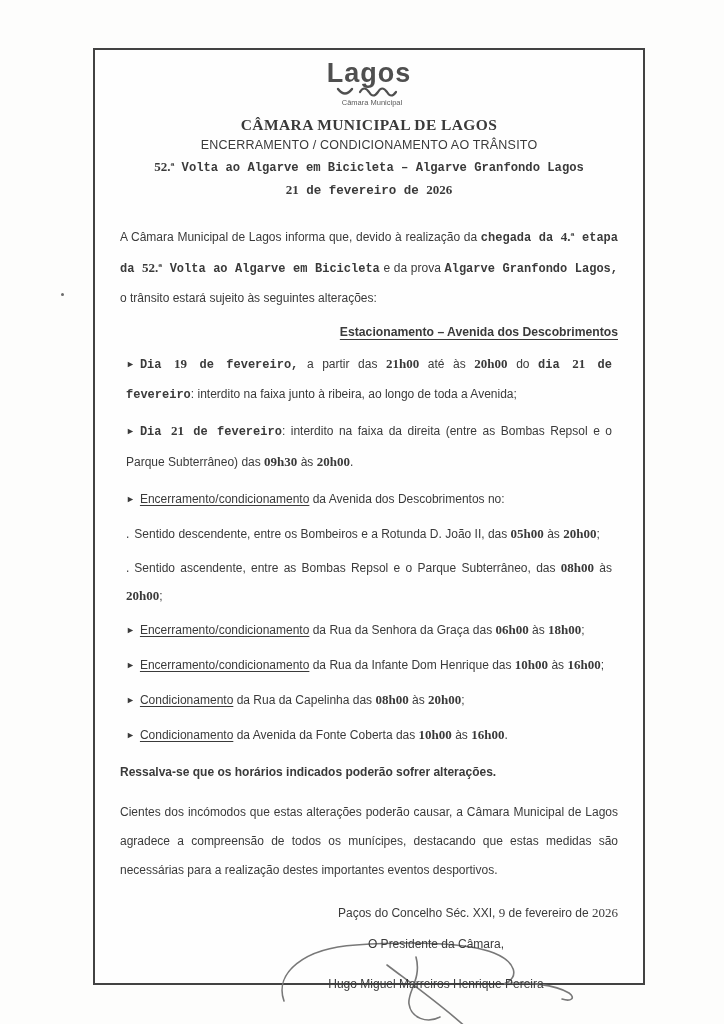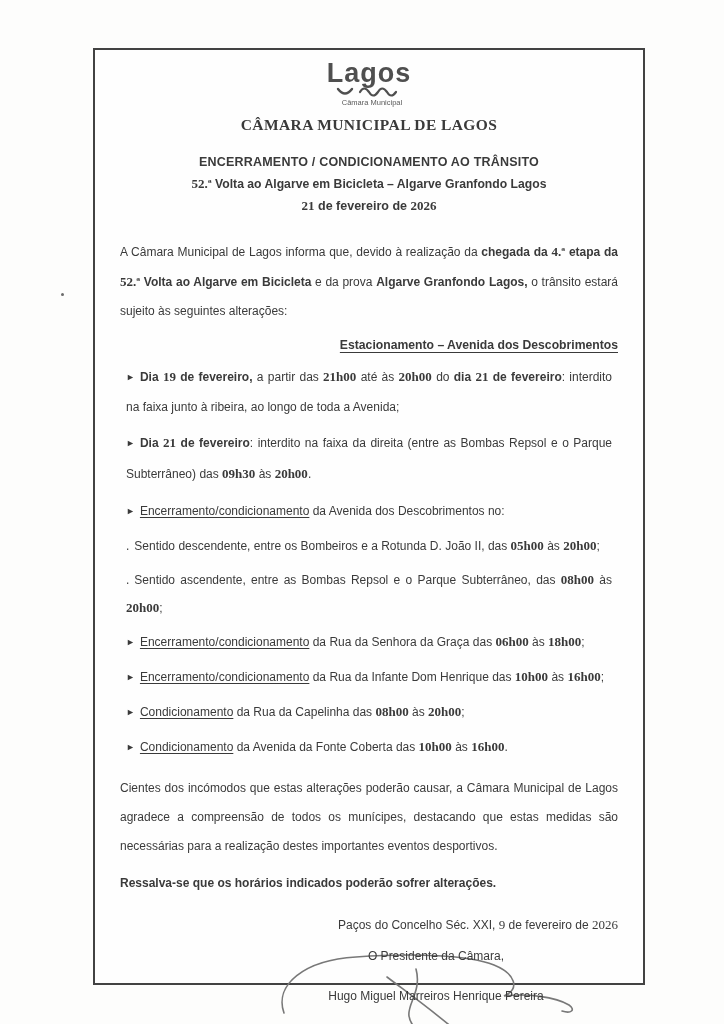--- a/index.html
+++ b/index.html
@@ -11,37 +11,37 @@
   .frame{
     position:absolute;left:93px;top:48px;width:552px;height:937px;
     border:2px solid #424242;box-sizing:border-box;
     padding:0 25px;background:#fefefe;
   }
   .center{text-align:center;}
   .logo-wrap{margin-top:6px;text-align:center;}
   .h-serif{font-family:"Liberation Serif",serif;font-weight:bold;}
   .h1{font-size:15.5px;letter-spacing:.4px;margin-top:4px;line-height:18px;}
   .h2{font-size:14.5px;letter-spacing:.3px;line-height:18px;}
-  .h3{font-size:12.5px;font-weight:bold;margin-top:20px;line-height:17px;letter-spacing:.2px;}
+  .h3{font-size:12.5px;font-weight:normal;margin-top:3px;line-height:17px;letter-spacing:.2px;}
   .h4{font-size:12.2px;font-weight:bold;margin-top:4px;line-height:18px;}
   .h5{font-size:12.5px;font-weight:bold;margin-top:4px;line-height:18px;}
   .body-p{font-size:12px;line-height:29px;text-align:justify;margin:0;}
   .intro{margin-top:22px;}
   .sec-head{
     font-size:12.2px;font-weight:bold;text-align:right;
     text-decoration:underline;text-underline-offset:3px;
     margin-top:10px;line-height:18px;
   }
   .items{margin-top:8px;}
   .items2{margin-top:8px;}
   .item{font-size:12px;line-height:29px;text-align:justify;margin:6px;}
   .items2 .item{line-height:28px;}
   .marker{font-size:9px;margin-right:5px;position:relative;top:-1px;}
   .submarker{margin-right:5px;}
-  .b{font-weight:bold;}
+  .b{font-weight:bold;font-family:Liberation Mono, monospace;}
   .u{text-decoration:underline;text-underline-offset:2px;}
   .num{font-family:"Liberation Serif",serif;font-size:13px;}
   .notice{margin-top:8px;font-weight:bold;line-height:28px;}
   .closing{margin-top:12px;}
   .place-date{margin-top:12px;text-align:right;line-height:32px;}
   .sig-block{
     position:relative;width:340px;height:100px;
     margin:4px 12px 0 auto;
   }
   .sig-title{position:relative;z-index:2;text-align:center;font-size:12px;margin-top:8px;}
@@ -85,23 +85,23 @@
     <div class="items2">
       <p class="item"><span class="marker">►</span><span><span class="u">Encerramento/condicionamento</span><span> da Avenida dos Descobrimentos no:</span></span></p>
       <p class="item"><span class="submarker">.</span><span><span>Sentido descendente, entre os Bombeiros e a Rotunda D. João II, das </span><span class="b num">05h00</span><span> às </span><span class="b num">20h00</span><span>;</span></span></p>
       <p class="item"><span class="submarker">.</span><span><span>Sentido ascendente, entre as Bombas Repsol e o Parque Subterrâneo, das </span><span class="b num">08h00</span><span> às </span><span class="b num">20h00</span><span>;</span></span></p>
       <p class="item"><span class="marker">►</span><span><span class="u">Encerramento/condicionamento</span><span> da Rua da Senhora da Graça das </span><span class="b num">06h00</span><span> às </span><span class="b num">18h00</span><span>;</span></span></p>
       <p class="item"><span class="marker">►</span><span><span class="u">Encerramento/condicionamento</span><span> da Rua da Infante Dom Henrique das </span><span class="b num">10h00</span><span> às </span><span class="b num">16h00</span><span>;</span></span></p>
       <p class="item"><span class="marker">►</span><span><span class="u">Condicionamento</span><span> da Rua da Capelinha das </span><span class="b num">08h00</span><span> às </span><span class="b num">20h00</span><span>;</span></span></p>
       <p class="item"><span class="marker">►</span><span><span class="u">Condicionamento</span><span> da Avenida da Fonte Coberta das </span><span class="b num">10h00</span><span> às </span><span class="b num">16h00</span><span>.</span></span></p>
     </div>
 
+    <p class="body-p notice">Ressalva-se que os horários indicados poderão sofrer alterações.</p>
+
     <p class="body-p closing">Cientes dos incómodos que estas alterações poderão causar, a Câmara Municipal de Lagos agradece a compreensão de todos os munícipes, destacando que estas medidas são necessárias para a realização destes importantes eventos desportivos.</p>
-
-    <p class="body-p notice">Ressalva-se que os horários indicados poderão sofrer alterações.</p>
 
     <p class="body-p place-date"><span>Paços do Concelho Séc. XXI, </span><span class="num">9</span><span> de fevereiro de </span><span class="num">2026</span></p>
 
     <div class="sig-block">
       <svg class="sig-svg" width="340" height="100" viewBox="0 0 340 100">
         <g stroke="#787878" stroke-width="1.6" fill="none" stroke-linecap="round">
           <path d="M18,64 C8,36 38,11 90,8 C148,4 203,6 228,16 C250,25 254,40 238,47 C260,44 290,48 303,56 C310,61 305,65 296,62"></path>
           <path d="M150,20 C156,42 141,55 143,67 C145,81 161,87 174,80"></path>
           <path d="M121,28 C150,50 186,76 206,96"></path>
         </g>

